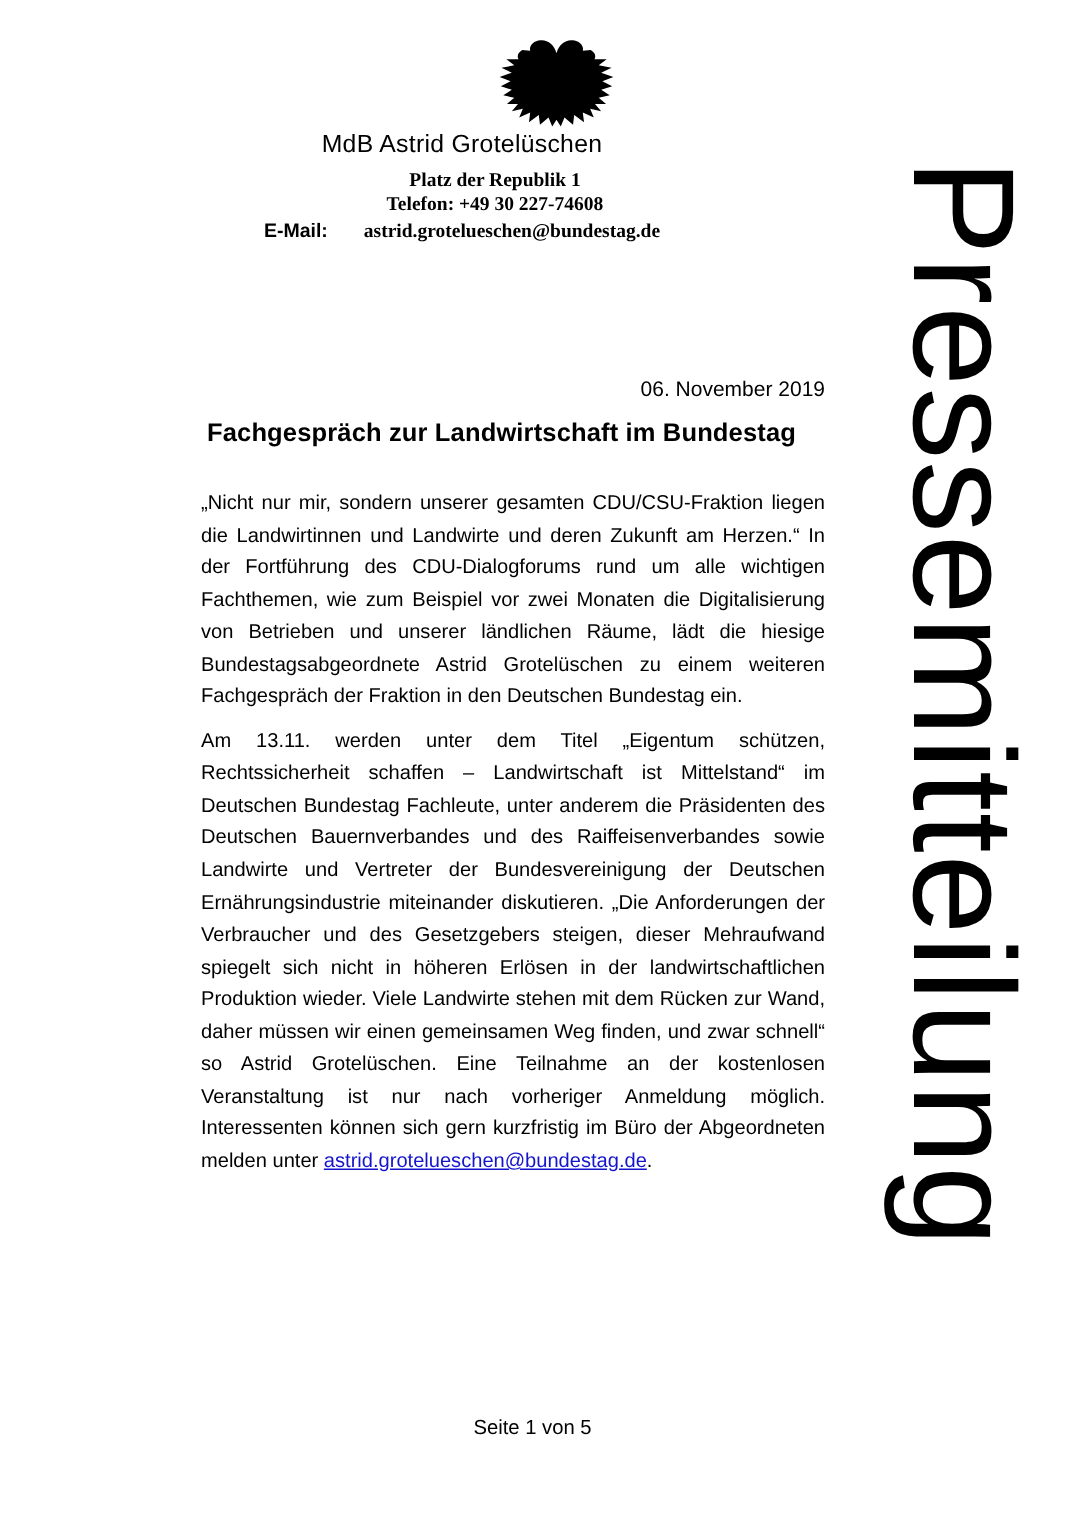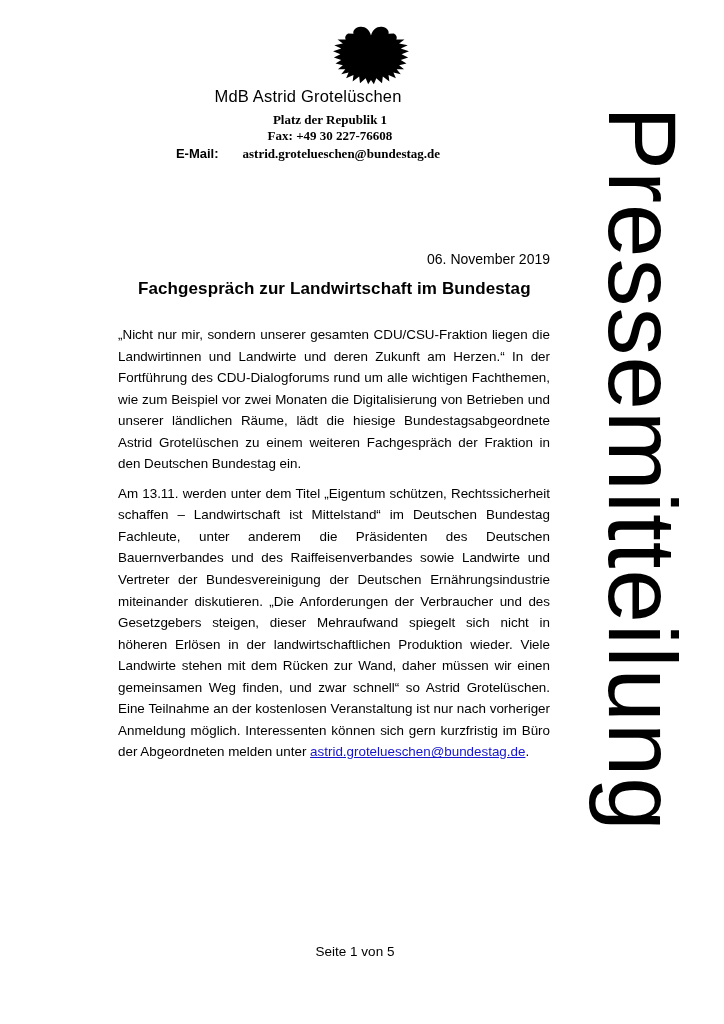--- a/index.html
+++ b/index.html
@@ -23,21 +23,21 @@
   .banner{
     position:absolute;left:588px;top:106px;height:760px;
     writing-mode:vertical-rl;text-orientation:mixed;
     font-size:96px;line-height:1.12;letter-spacing:1px;white-space:nowrap;
     color:#000;
   }
   
   .doc-date{position:absolute;left:118px;top:251px;width:432px;text-align:right;font-size:14px;}
   .doc-title{position:absolute;left:138px;top:279px;font-size:17px;font-weight:bold;letter-spacing:.1px;}
   .doc-body{position:absolute;left:118px;top:324px;width:432px;font-size:13.4px;line-height:21.55px;text-align:justify;}
-  .doc-body p{margin:0 0 8px 0;}
+  .doc-body p{margin:0 0 8px 16px;}
   .email-link{color:#1414cc;text-decoration:underline;cursor:pointer;}
   
   .footer{position:absolute;left:140px;top:944px;width:430px;text-align:center;font-size:13.5px;}
 </style>
 </head>
 <body>
 
 <div class="page">
 
   <svg class="eagle" viewBox="0 0 100 76" aria-hidden="true">
@@ -48,21 +48,21 @@
       L27.5 70.5 L35.5 64.5 L36.5 72.5 L43.5 66.5 L46.5 74 L50 68.5
       L53.5 74 L56.5 66.5 L63.5 72.5 L64.5 64.5 L72.5 70.5 L71.5 62.5 L80.5 66.5
       L77.5 59.5 L86.5 61.5 L81.5 55.5 L90.5 55.5 L84.5 50.5 L93.5 48.5 L86.5 44
       L95.5 41 L87.5 37 L96.5 33.5 L86.5 30 L95 26 L84.5 24 L91 19
       L81 19 C82.5 16.5 81.5 13.5 78 11.5 L71.5 12 C72.5 8 69 4 63 3.5 C57 3 52 7 50 14 Z"></path>
   </svg>
 
   <div class="letterhead">
     <div class="lh-name">MdB Astrid Grotelüschen</div>
     <div class="lh-line">Platz der Republik 1</div>
-    <div class="lh-line">Fax: +49 30 227-76608</div>
+    <div class="lh-line">Telefon: +49 30 227-74608</div>
     <div class="lh-email">
       <span class="label">E-Mail:</span><span class="addr">astrid.grotelueschen@bundestag.de</span>
     </div>
   </div>
 
   <div class="banner">Pressemitteilung</div>
 
   <div class="doc-date">06. November 2019</div>
   <div class="doc-title">Fachgespräch zur Landwirtschaft im Bundestag</div>
 

